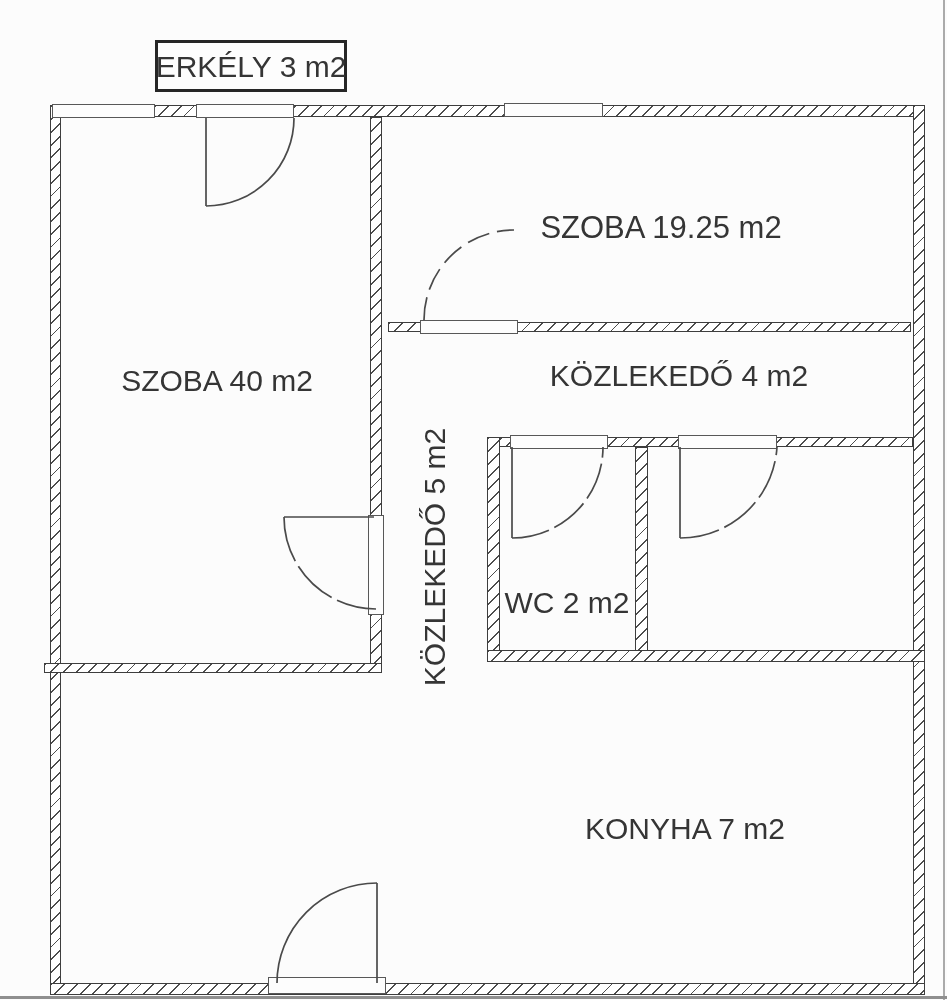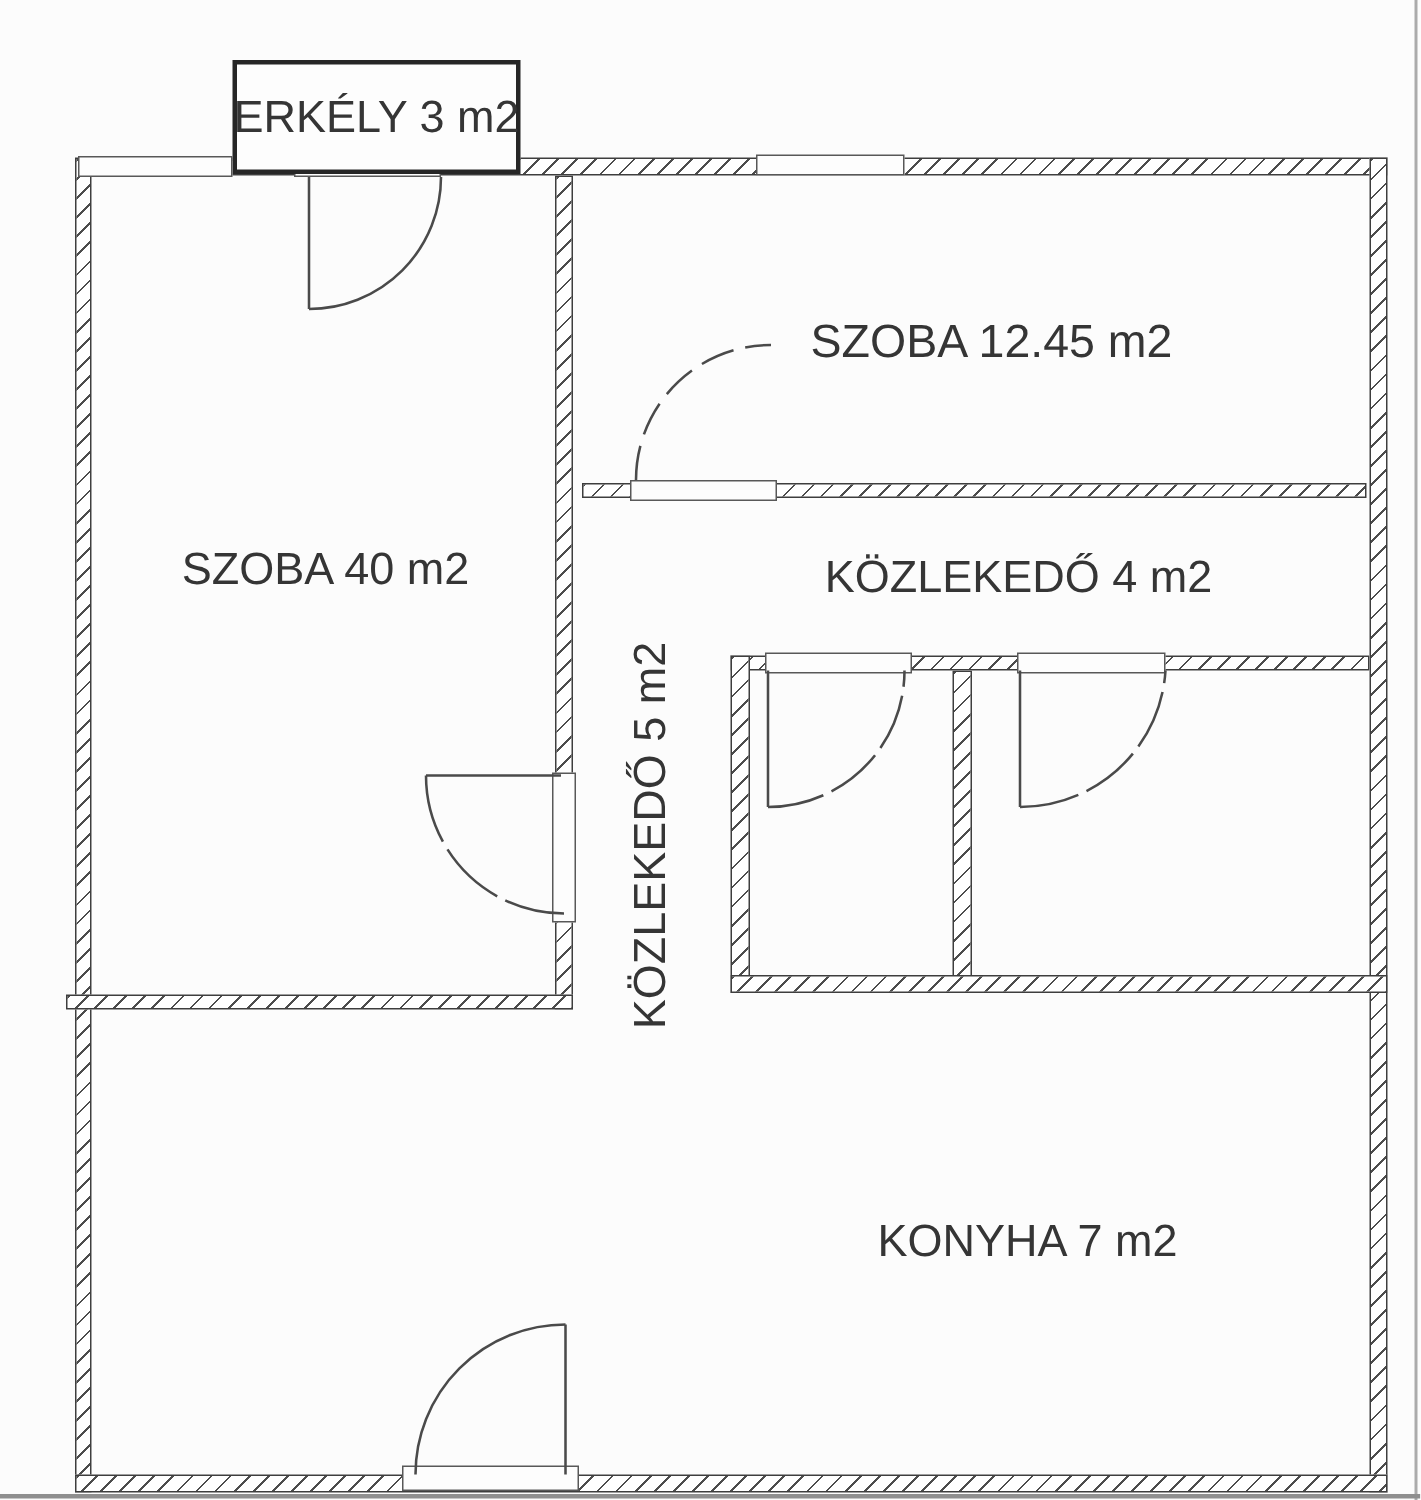--- a/index.html
+++ b/index.html
@@ -56,21 +56,21 @@
 
   <div class="opening" style="left:52px;  top:104px; width:103px; height:14px;"></div>
   <div class="opening" style="left:196px; top:104px; width:98px;  height:14px;"></div>
   <div class="opening" style="left:504px; top:103px; width:99px;  height:14px;"></div>
   <div class="opening" style="left:368px; top:515px; width:16px;  height:100px;"></div>
   <div class="opening" style="left:420px; top:320px; width:98px;  height:14px;"></div>
   <div class="opening" style="left:510px; top:435px; width:98px;  height:14px;"></div>
   <div class="opening" style="left:678px; top:435px; width:99px;  height:14px;"></div>
   <div class="opening" style="left:268px; top:977px; width:118px; height:17px;"></div>
 
-  <div class="balcony-box" style="left:155px; top:40px; width:192px; height:76px;align-items:center;">
+  <div class="balcony-box" style="left:155px; top:40px; width:192px; height:52px;align-items:center;">
     <span class="room-label" style="position:static;transform:none;">ERKÉLY 3 m2</span>
   </div>
 
   <svg class="doors-svg" width="947" height="1000" viewBox="0 0 947 1000" fill="none" stroke="#4a4a4a" stroke-width="1.7">
 
     <g>
       <path d="M 206 118 L 206 206"></path>
       <path d="M 206 206 A 88 88 0 0 0 294 118"></path>
     </g>
 
@@ -94,25 +94,26 @@
     </g>
 
     <g>
       <path d="M 377 883 L 377 983"></path>
       <path d="M 377 883 A 100 100 0 0 0 277 983"></path>
     </g>
   </svg>
 
   <span class="room-label" style="left:217px; top:380px;">SZOBA 40 m2</span>
 
-  <span class="room-label" style="left:661px; top:228px; font-size:31px;">SZOBA 12.45 m2</span>
+  <span class="room-label" style="left:661px; top:228px; font-size:31px;">SZOBA 19.25 m2</span>
 
-  <span class="room-label" style="left:679px; top:385px;">KÖZLEKEDŐ 4 m2</span>
+  <span class="room-label" style="left:679px; top:375px;">KÖZLEKEDŐ 4 m2</span>
 
   <span class="room-label vertical" style="left:434px; top:557px;">KÖZLEKEDŐ 5 m2</span>
 
+  <span class="room-label" style="left:567px; top:602px;">WC 2 m2</span>
 
 
   <span class="room-label" style="left:685px; top:828px;">KONYHA 7 m2</span>
 
   <div class="scan-edge-right"></div>
   <div class="scan-edge-bottom"></div>
 </div>
 
 </body></html>

